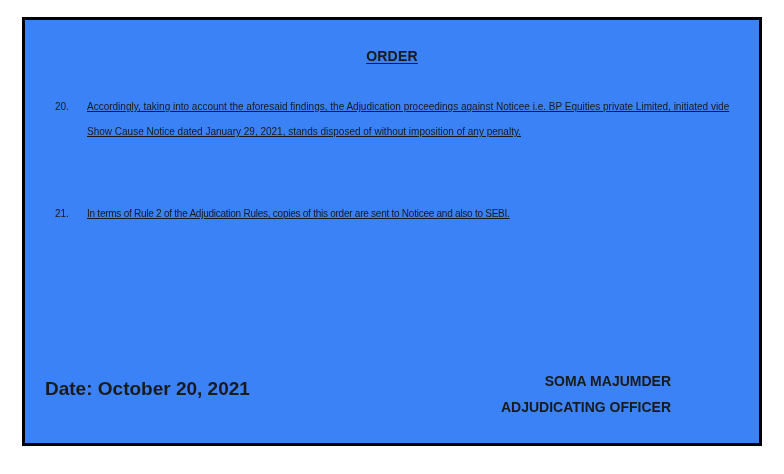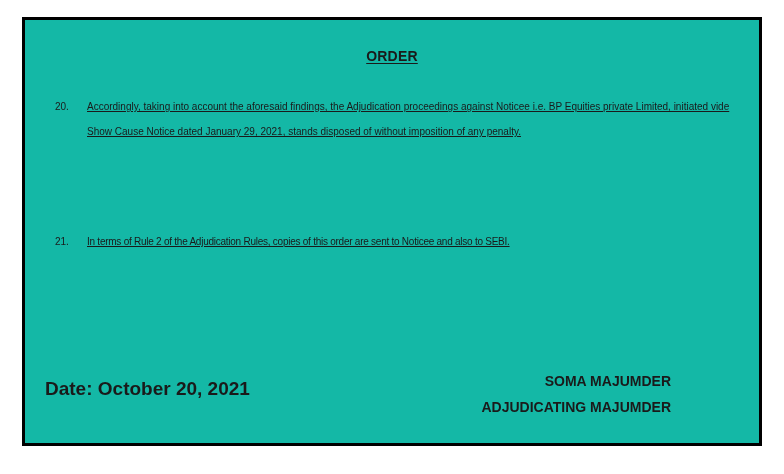--- a/index.html
+++ b/index.html
@@ -15,21 +15,21 @@
       font-family: "Liberation Sans", sans-serif;
       color: #1a1a1a;
     }
     .frame {
       position: absolute;
       left: 22px;
       top: 17px;
       width: 734px;
       height: 423px;
       border: 3px solid #000000;
-      background: #14b8a6;
+      background: #3b82f6;
       box-sizing: content-box;
     }
     .title {
       position: absolute;
       left: 0;
       right: 0;
       top: 28px;
       text-align: center;
       font-size: 14px;
       font-weight: bold;
@@ -47,21 +47,21 @@
     }
     .para .num {
       width: 32px;
       flex: 0 0 32px;
     }
     .para .text {
       flex: 1 1 auto;
       text-decoration: underline;
     }
     .para-20 { top: 74px; }
-    .para-21 { top: 181px; margin-top: 28px; }
+    .para-21 { top: 181px; }
     .para-21 .text { letter-spacing: -0.25px; }
     .footer-left {
       position: absolute;
       left: 20px;
       top: 356px;
       font-size: 19px;
       font-weight: bold;
       line-height: 26px;
     }
     .footer-right {
@@ -90,15 +90,15 @@
     <span class="num">21.</span>
     <span class="text">In terms of Rule 2 of the Adjudication Rules, copies of this order are sent to Noticee and also to SEBI.</span>
   </div>
 
   <div class="footer-left">
     <span class="line">Date: October 20, 2021</span>
   </div>
 
   <div class="footer-right">
     <span class="line">SOMA MAJUMDER</span>
-    <span class="line">ADJUDICATING MAJUMDER</span>
+    <span class="line">ADJUDICATING OFFICER</span>
   </div>
 </div>
 
 </body></html>

